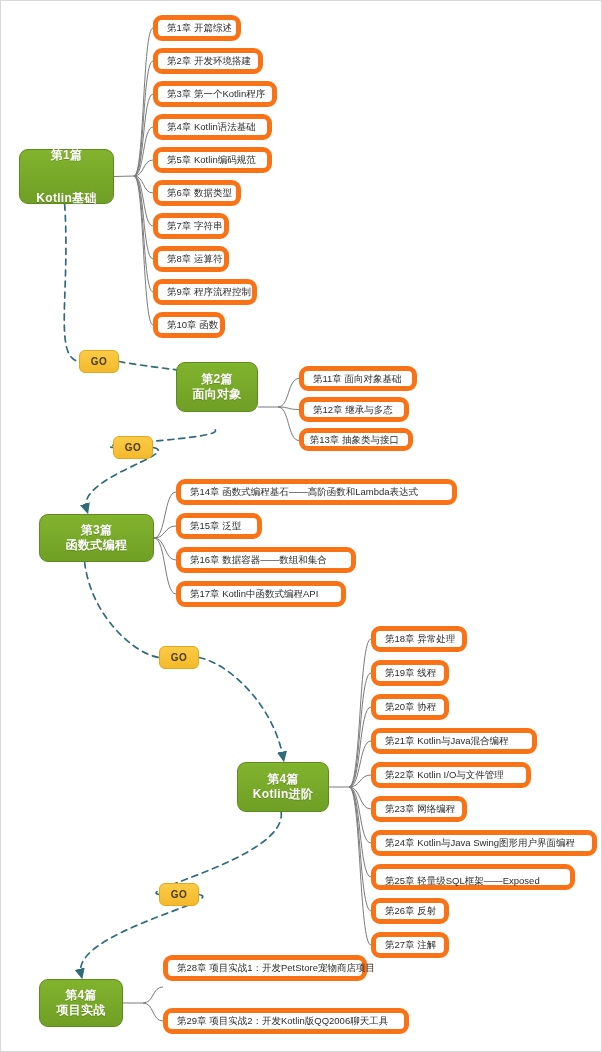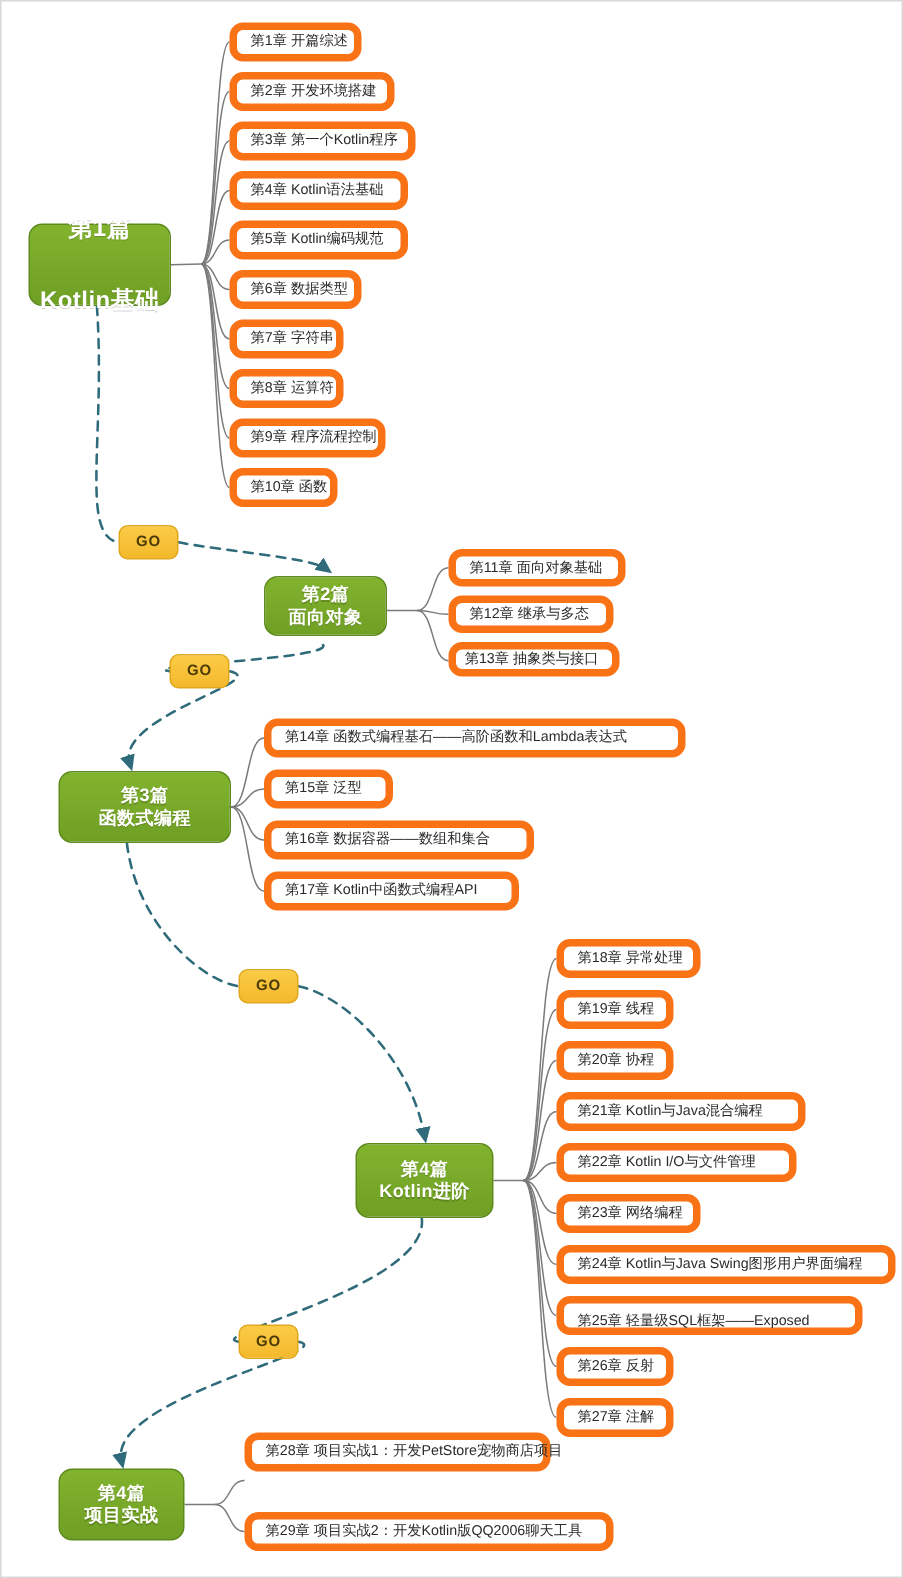--- a/index.html
+++ b/index.html
@@ -129,21 +129,21 @@
         <path d="M118,360.5 C148,366.5 206,370.625 216,378" marker-end="url(#arrowteal)"></path>
         <path d="M214.36,429 C220.36,438.625 86,442.5 112,446.5"></path>
         <path d="M152,446.5 C182,452.5 75.5,476.425 85.5,508" marker-end="url(#arrowteal)"></path>
         <path d="M83.6,561 C89.6,613.525 132,652.5 158,656.5"></path>
         <path d="M198,656.5 C228,662.5 272,703.525 282,756" marker-end="url(#arrowteal)"></path>
         <path d="M280.15999999999997,811 C286.15999999999997,856.375 132,889.5 158,893.5"></path>
         <path d="M198,893.5 C228,899.5 70,931.525 80,973" marker-end="url(#arrowteal)"></path>
       </g>
   </svg>
   <div id="nodes">
-      <div class="part-node" style="left: 18px; top: 148px; width: 95px; height: 55px; font-size: 16px; gap: 28px;">
+      <div class="part-node" style="left: 18px; top: 148px; width: 95px; height: 55px; font-size: 12px; gap: 28px;">
         <span class="l1">第1篇</span>
         <span class="l2">Kotlin基础</span>
       </div>
       <div class="chapter" style="left: 152px; top: 14px; width: 88px; height: 26px;">
         <span>第1章 开篇综述</span>
       </div>
       <div class="chapter" style="left: 152px; top: 47px; width: 110px; height: 26px;">
         <span>第2章 开发环境搭建</span>
       </div>
       <div class="chapter" style="left: 152px; top: 80px; width: 124px; height: 26px;">
@@ -163,21 +163,21 @@
       </div>
       <div class="chapter" style="left: 152px; top: 245px; width: 76px; height: 26px;">
         <span>第8章 运算符</span>
       </div>
       <div class="chapter" style="left: 152px; top: 278px; width: 104px; height: 26px;">
         <span>第9章 程序流程控制</span>
       </div>
       <div class="chapter" style="left: 152px; top: 311px; width: 72px; height: 26px;">
         <span>第10章 函数</span>
       </div>
-      <div class="part-node" style="left: 175px; top: 383px; width: 82px; height: 40px; font-size: 12px; text-align: right;">
+      <div class="part-node" style="left: 175px; top: 361px; width: 82px; height: 50px; font-size: 12px; text-align: right;">
         <span class="l1">第2篇</span>
         <span class="l2">面向对象</span>
       </div>
       <div class="chapter" style="left: 298px; top: 365px; width: 118px; height: 25px;">
         <span>第11章 面向对象基础</span>
       </div>
       <div class="chapter" style="left: 298px; top: 396px; width: 110px; height: 25px;">
         <span>第12章 继承与多态</span>
       </div>
       <div class="chapter" style="left: 298px; top: 427px; width: 114px; height: 23px; justify-content: flex-end;">

